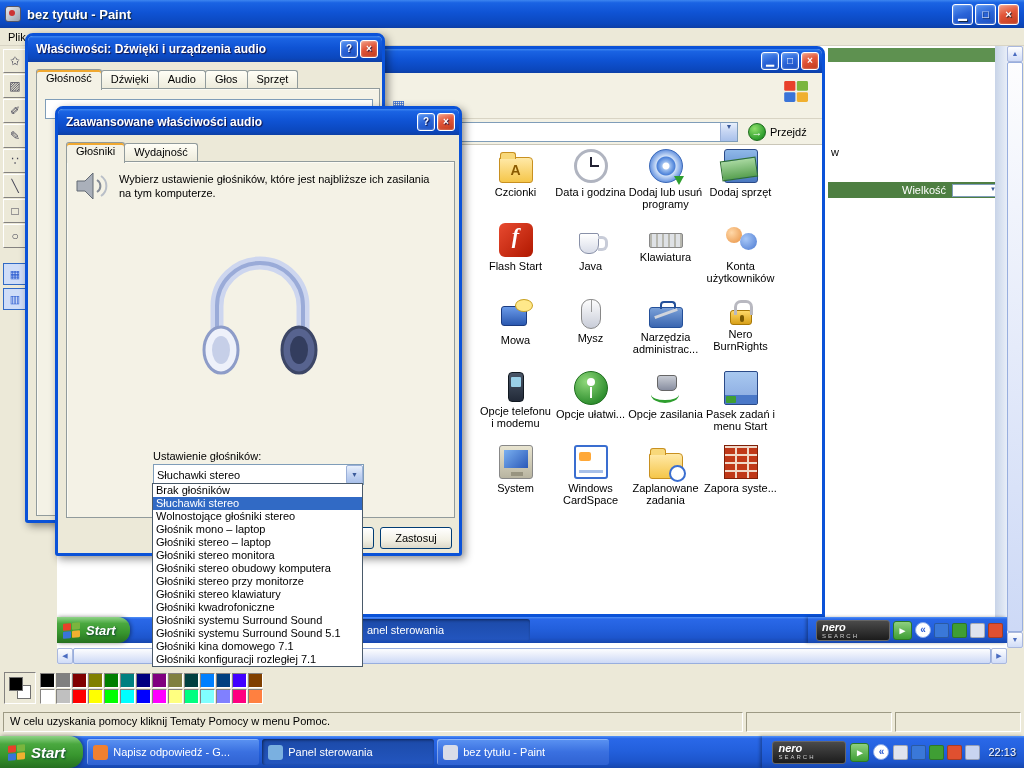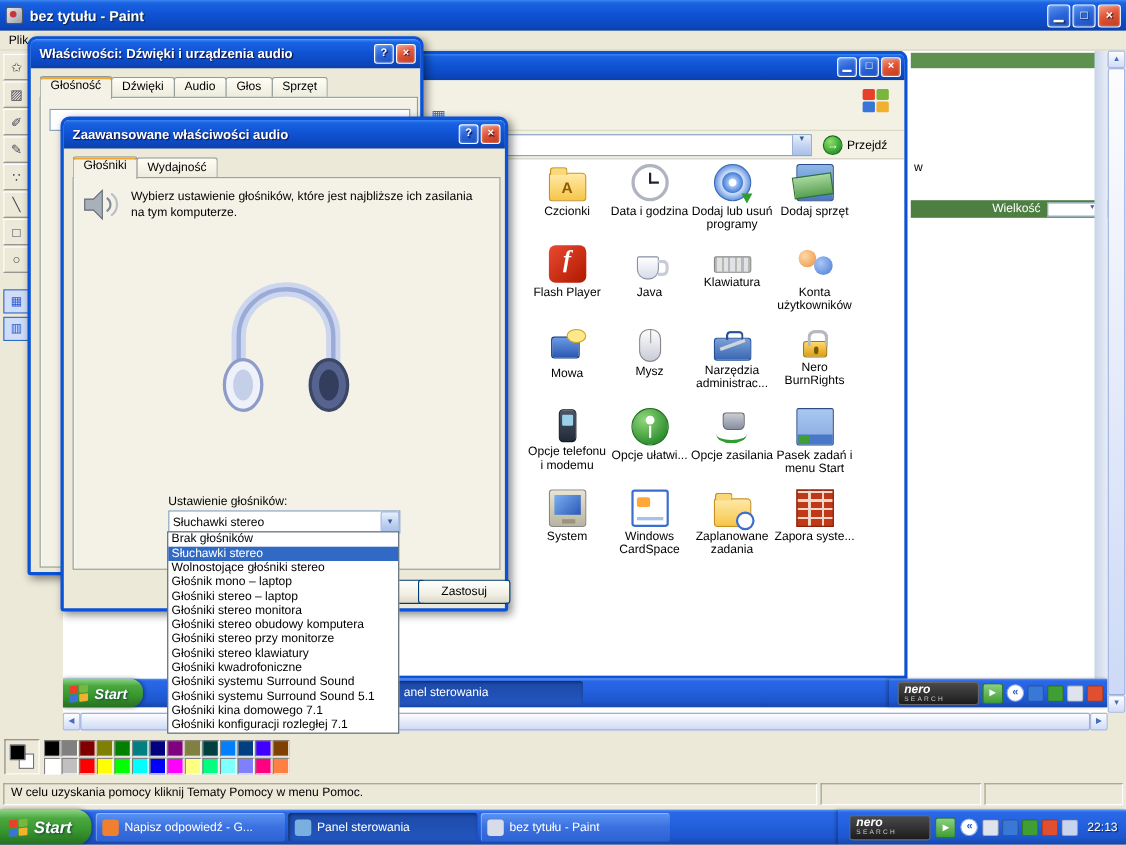--- a/index.html
+++ b/index.html
@@ -261,21 +261,21 @@
     background:#fff; border:1px solid #7f9db9; }
   .spk-ico { position:absolute; left:8px; top:8px; }
   .instr { position:absolute; left:52px; top:10px; width:324px; line-height:14px; }
   .hp { position:absolute; left:118px; top:76px; }
   .spk-label { position:absolute; left:86px; top:288px; }
   .combo { position:absolute; left:86px; top:302px; width:211px; height:21px; background:#fff;
     border:1px solid #7f9db9; display:flex; align-items:center; padding-left:3px; }
   .combo .cb { position:static; margin-left:auto; width:17px; height:19px; flex:none;
     background:linear-gradient(180deg,#e8f0fc,#c4d4f2 50%,#a8c0ea); border:1px solid #9ab0d8;
     border-radius:2px; color:#3a5a9a; font-size:7px; text-align:center; line-height:17px; }
-  .xpbtn { position:absolute; width:84px; height:22px; border:1px solid #003c74; border-radius:3px;
+  .xpbtn { position:absolute; width:72px; height:22px; border:1px solid #003c74; border-radius:3px;
     background:linear-gradient(180deg,#ffffff,#f2f0e4 60%,#dcd8c8); font-size:11px; text-align:center;
     line-height:20px; }
   #btn-cancel { left:244px; top:418px; z-index:1; }
   #btn-apply  { left:322px; top:418px; z-index:1; }
   .listpop { position:absolute; left:94px; top:374px; width:211px; z-index:5;
     background:#fff; border:1px solid #4a5a6a; }
   .opt { height:13px; line-height:13px; padding:0 3px; white-space:nowrap; overflow:hidden; }
   .opt.sel { background:#316ac5; color:#fff; }
 </style>
 </head>
@@ -361,21 +361,21 @@
             <div class="cp-cell">
               <div class="cic ic-programs"></div>
               <div class="lbl">Dodaj lub usuń programy</div>
             </div>
             <div class="cp-cell">
               <div class="cic ic-hardware"></div>
               <div class="lbl">Dodaj sprzęt</div>
             </div>
             <div class="cp-cell">
               <div class="cic ic-flash"></div>
-              <div class="lbl">Flash Player</div>
+              <div class="lbl">Flash Start</div>
             </div>
             <div class="cp-cell">
               <div class="cic ic-java"></div>
               <div class="lbl">Java</div>
             </div>
             <div class="cp-cell">
               <div class="cic ic-keyboard"></div>
               <div class="lbl">Klawiatura</div>
             </div>
             <div class="cp-cell">

